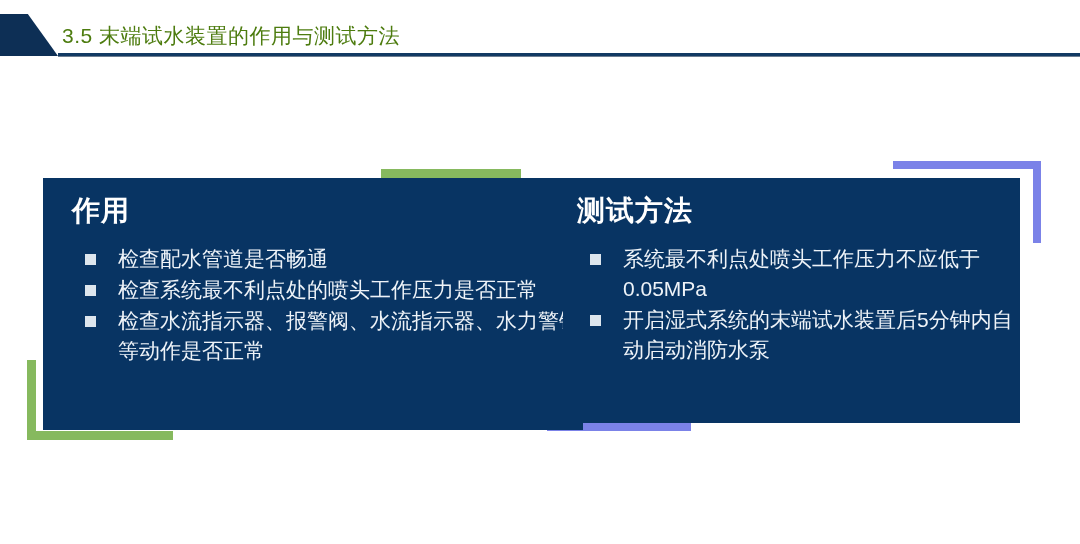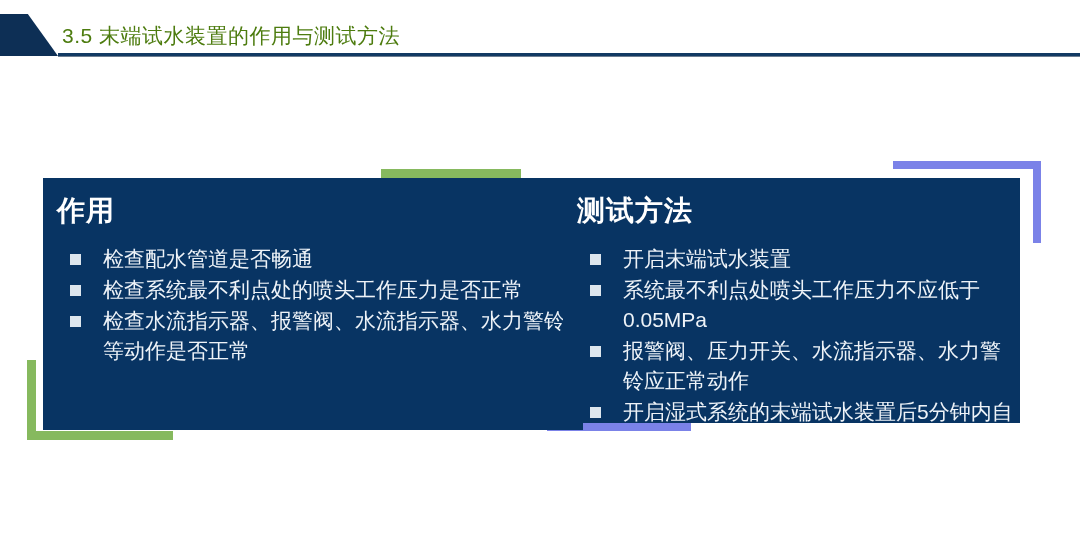--- a/index.html
+++ b/index.html
@@ -63,21 +63,21 @@
   #pur-bl { left:547px; top:351px; width:144px; height:80px; }
   #pur-bl .v { left:0; top:0; width:8px; height:80px; background:#7b82e8; }
   #pur-bl .h { left:0; bottom:0; width:144px; height:8px; background:#7b82e8; }
 
   
   .card {
     position:absolute;
     background:#083463;
     overflow:hidden;
   }
-  #card-left  { left:43px;  top:178px; width:540px; height:252px; }
+  #card-left  { left:43px;  top:178px; width:540px; height:252px;padding-left:15px; }
   #card-right { left:563px; top:178px; width:457px; height:245px; }
 
   .card-title {
     color:#ffffff;
     font-weight:bold;
     font-size:28px;
     line-height:34px;
     margin:16px 0 2px 14px;
     letter-spacing:1px;
   }
@@ -141,29 +141,21 @@
         <span>检查水流指示器、报警阀、水流指示器、水力警铃等动作是否正常</span>
       </li>
     </ul>
   </div>
 
   <div class="card" id="card-right">
     <div class="card-title">测试方法</div>
     <ul class="bullets">
       <li>
         <span class="sq"></span>
-        <span>开启末端试水装置</span>
-      </li>
-      <li>
-        <span class="sq"></span>
         <span>系统最不利点处喷头工作压力不应低于0.05MPa</span>
-      </li>
-      <li>
-        <span class="sq"></span>
-        <span>报警阀、压力开关、水流指示器、水力警铃应正常动作</span>
       </li>
       <li>
         <span class="sq"></span>
         <span>开启湿式系统的末端试水装置后5分钟内自动启动消防水泵</span>
       </li>
     </ul>
   </div>
 
 </div>
 

